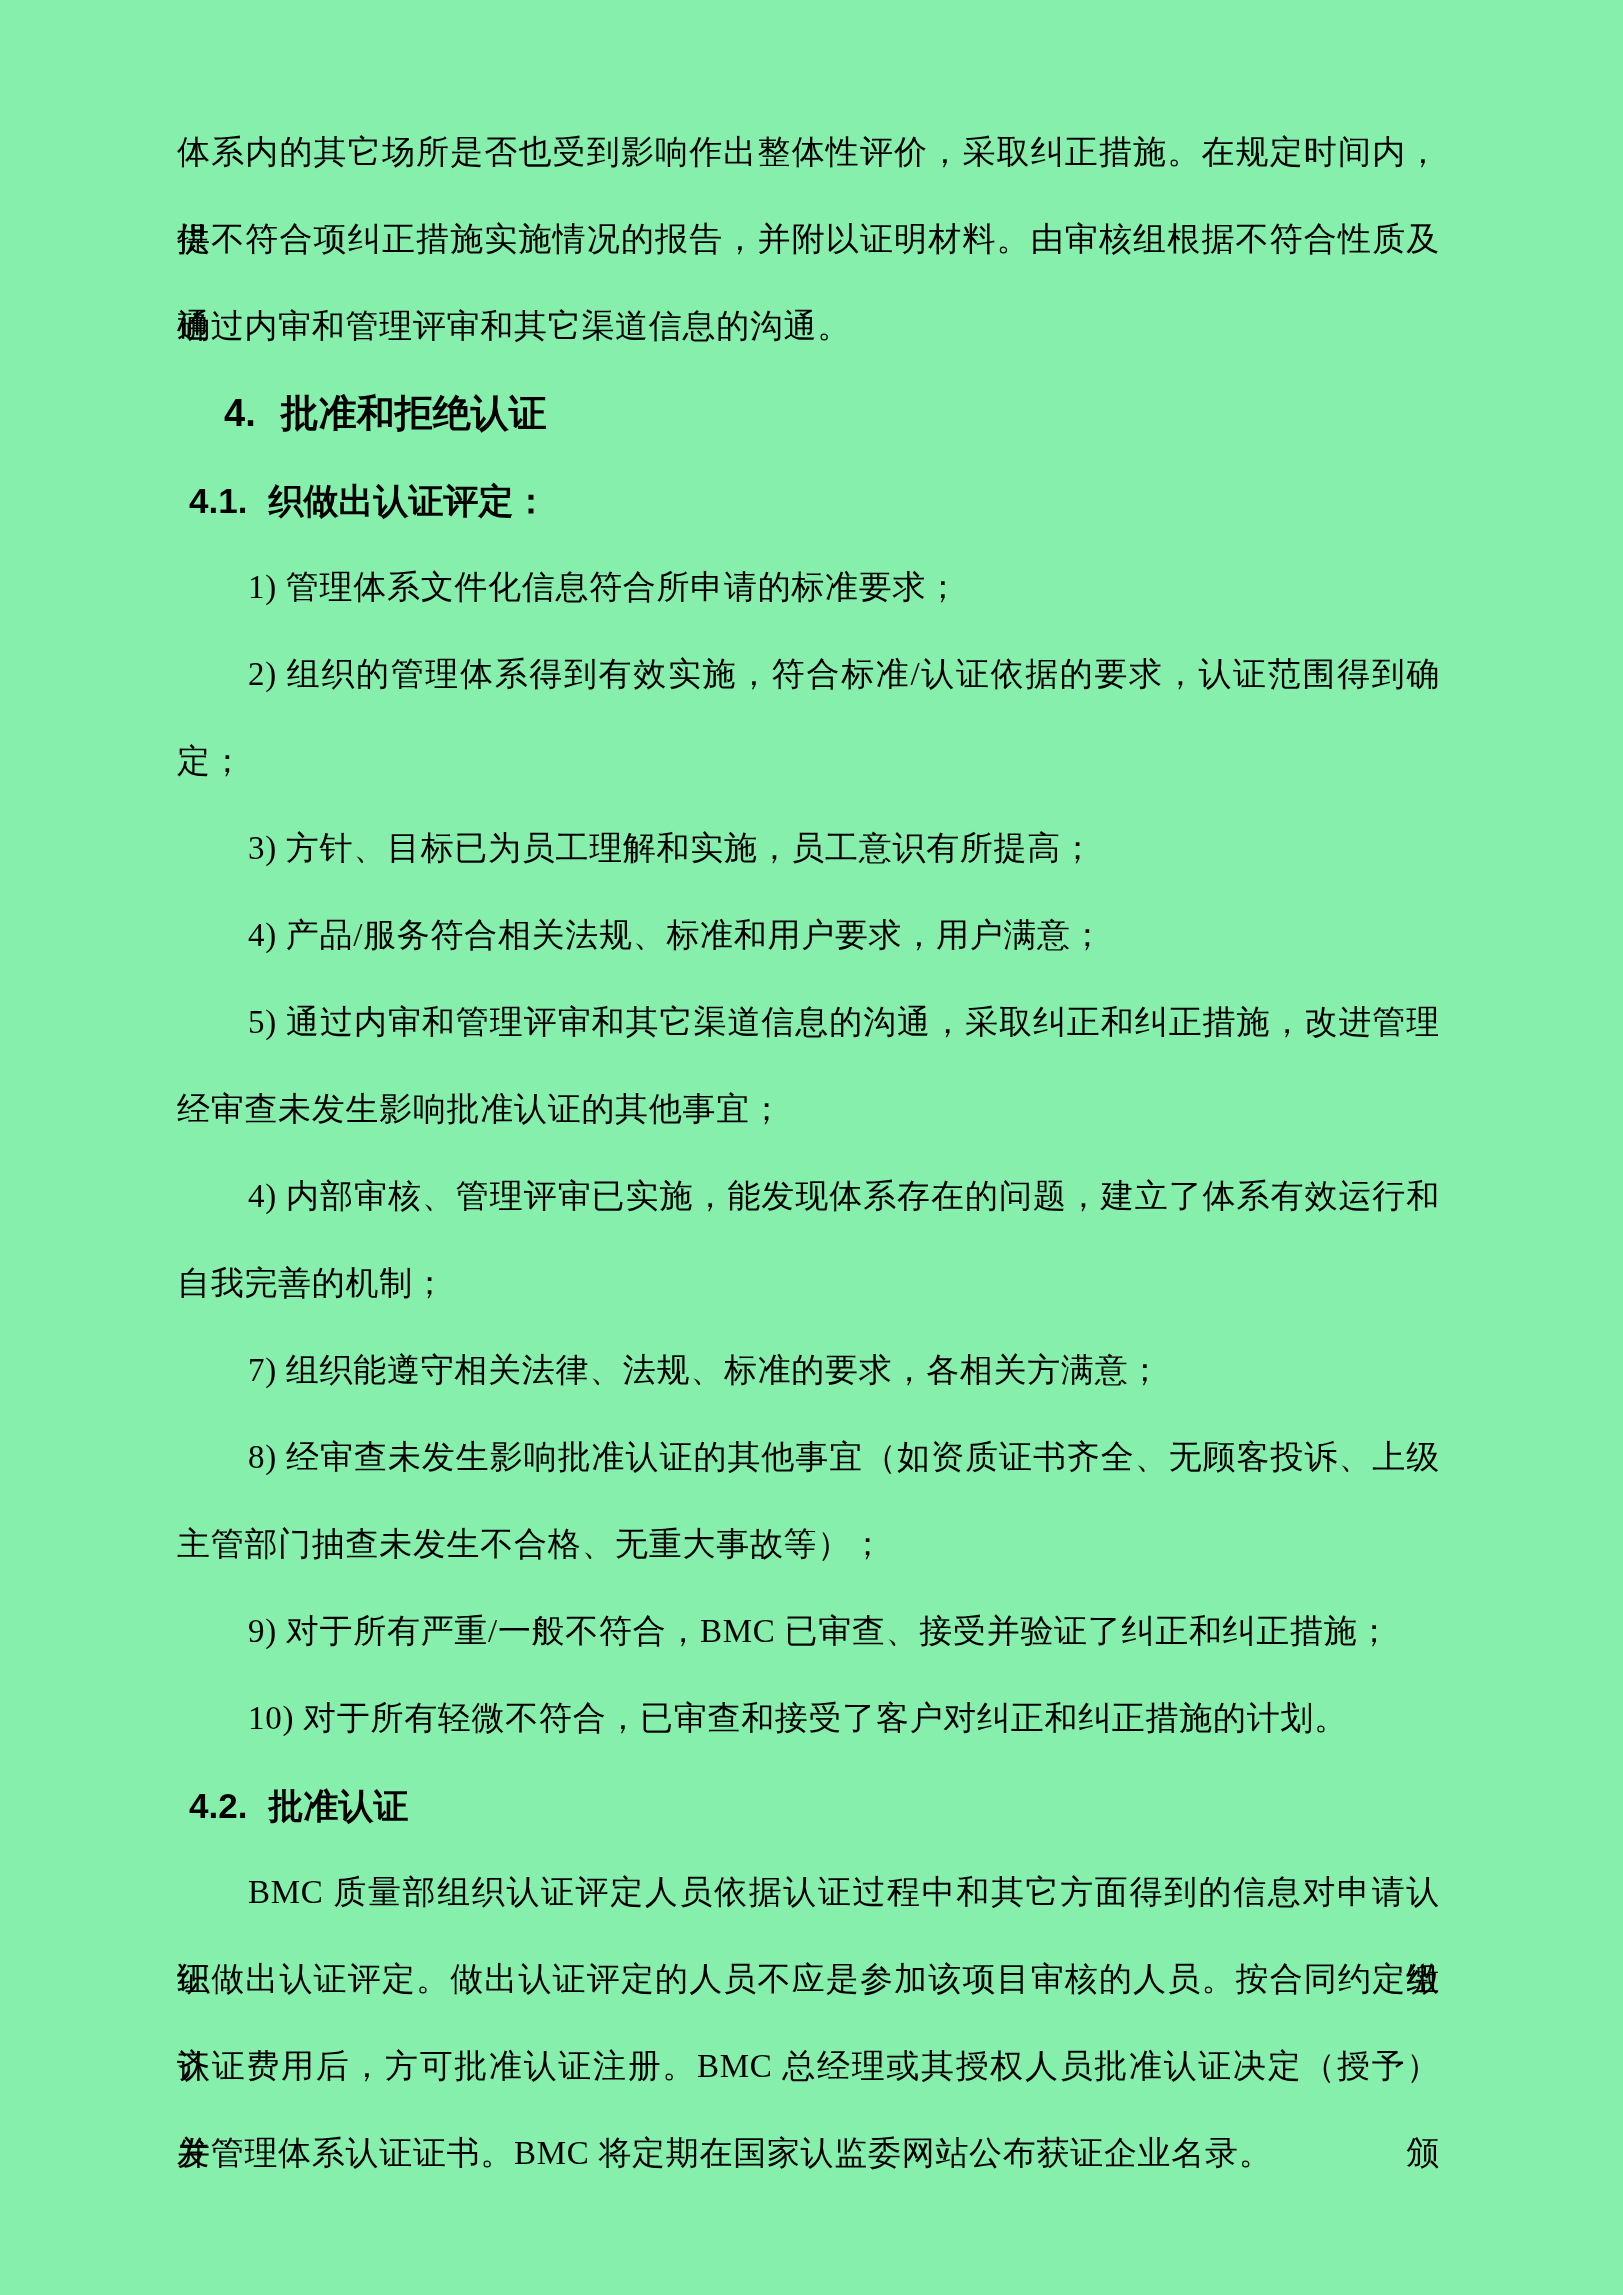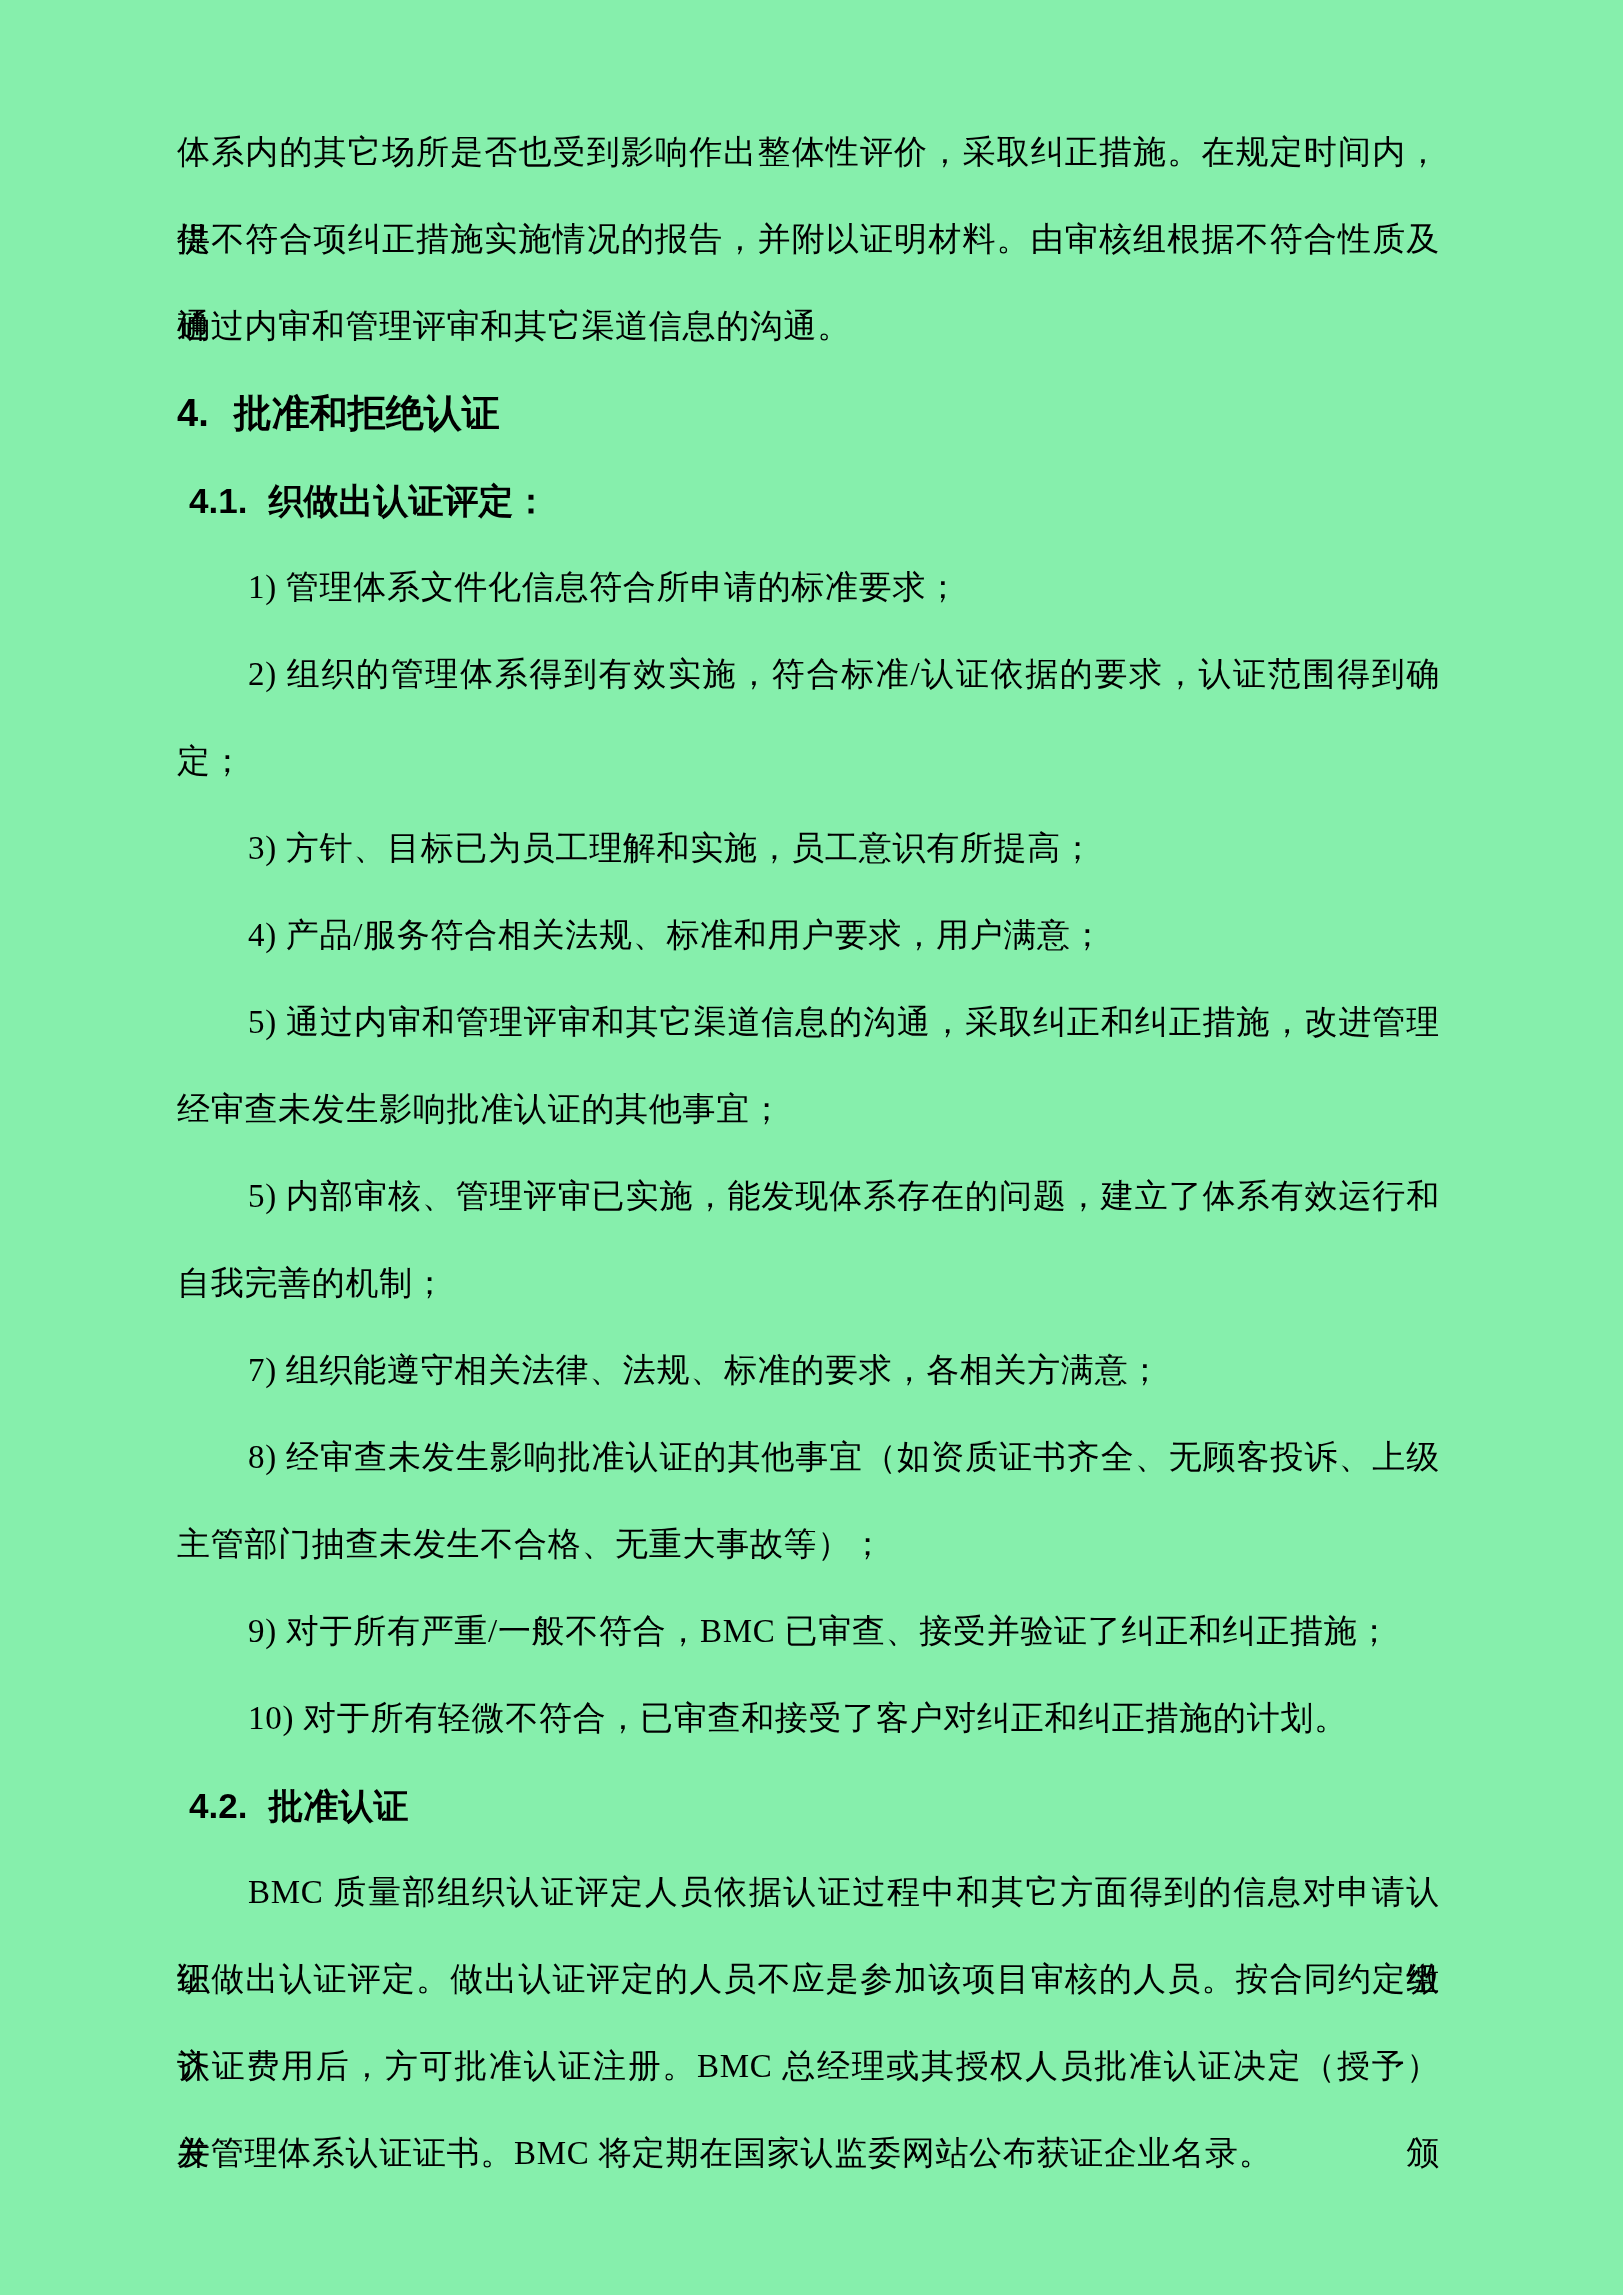--- a/index.html
+++ b/index.html
@@ -34,20 +34,21 @@
   .line.ind {
     text-indent: 71px;
   }
   .heading1 {
     height: 87px;
     line-height: 87px;
     font-size: 38px;
     font-weight: 700;
     font-family: "Liberation Sans", sans-serif;
     white-space: nowrap;
+    margin-left: 47px;
   }
   .heading1 .num { margin-right: 25px; }
   .heading2 {
     height: 87px;
     line-height: 87px;
     font-size: 35px;
     font-weight: 700;
     font-family: "Liberation Sans", sans-serif;
     white-space: nowrap;
   }
@@ -84,21 +85,21 @@
       <div class="line ind">3) 方针、目标已为员工理解和实施，员工意识有所提高；</div>
     </div>
     <div>
       <div class="line ind">4) 产品/服务符合相关法规、标准和用户要求，用户满意；</div>
     </div>
     <div>
       <div class="line ind fill">5) 通过内审和管理评审和其它渠道信息的沟通，采取纠正和纠正措施，改进管理</div>
       <div class="line">经审查未发生影响批准认证的其他事宜；</div>
     </div>
     <div>
-      <div class="line ind fill">5) 内部审核、管理评审已实施，能发现体系存在的问题，建立了体系有效运行和</div>
+      <div class="line ind fill">4) 内部审核、管理评审已实施，能发现体系存在的问题，建立了体系有效运行和</div>
       <div class="line">自我完善的机制；</div>
     </div>
     <div>
       <div class="line ind">7) 组织能遵守相关法律、法规、标准的要求，各相关方满意；</div>
     </div>
     <div>
       <div class="line ind fill">8) 经审查未发生影响批准认证的其他事宜（如资质证书齐全、无顾客投诉、上级</div>
       <div class="line">主管部门抽查未发生不合格、无重大事故等）；</div>
     </div>
     <div>

